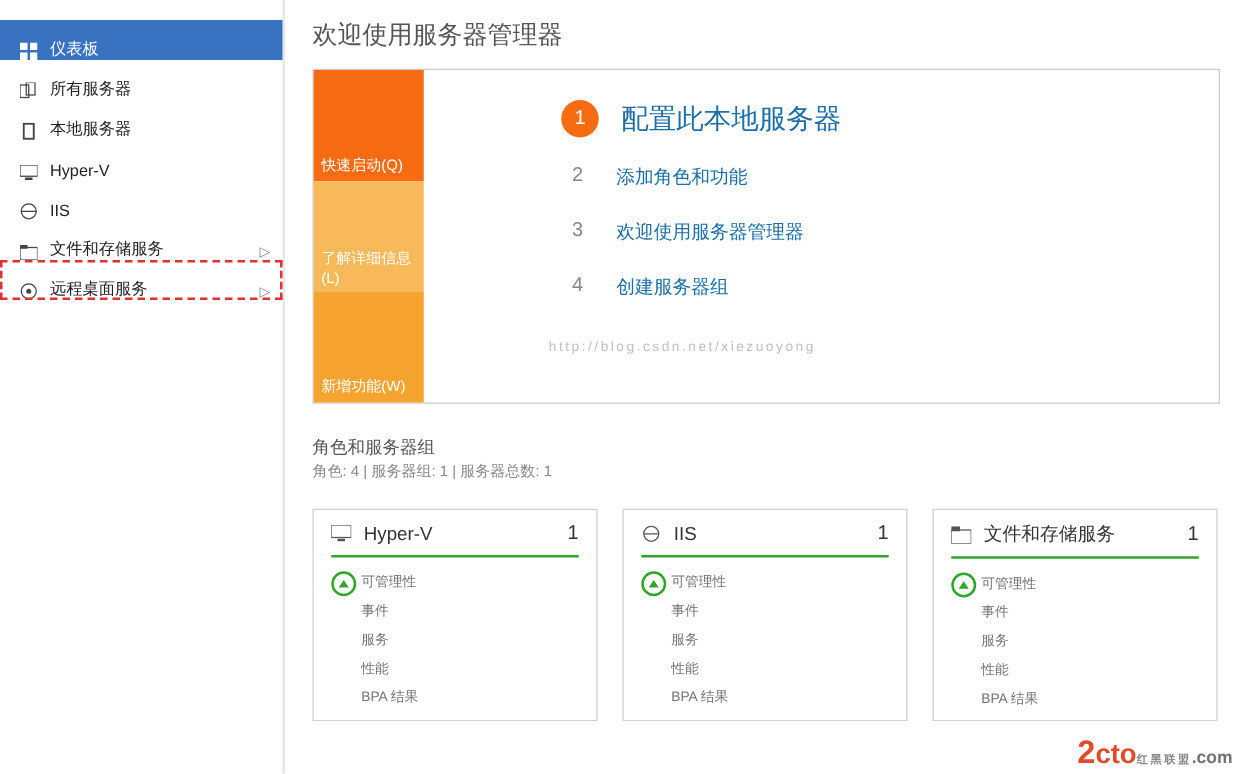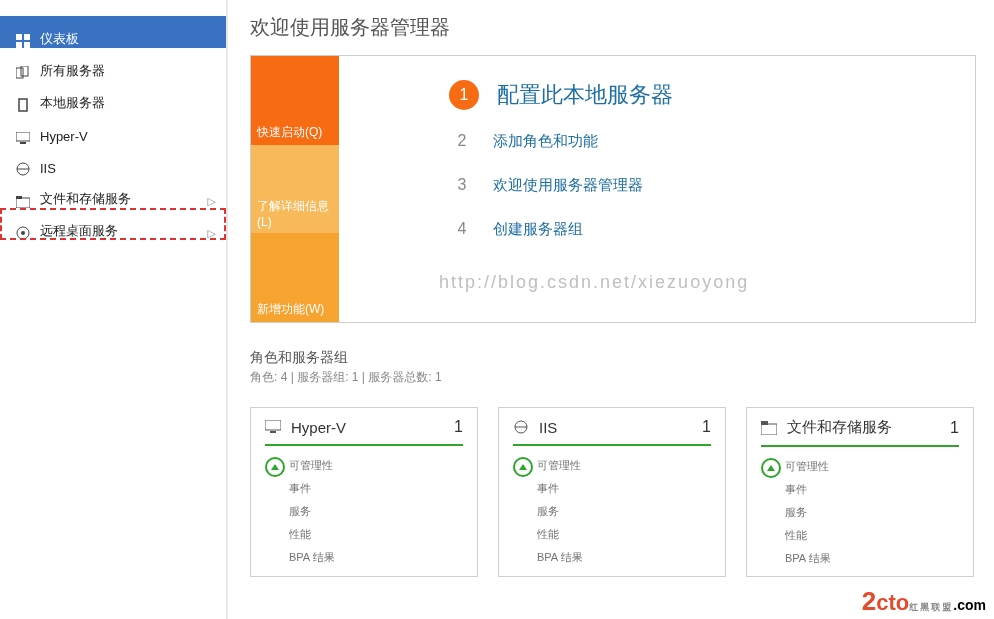--- a/index.html
+++ b/index.html
@@ -19,37 +19,37 @@
 .oc1{background:#f76c12}
 .oc2{background:#f7a330}
 .oc3{background:#f7b95a}
 .steps{flex:1;padding:24px 12px 10px 110px;position:relative}
 .step-row{display:flex;align-items:center;margin-bottom:18px}
 .num{width:26px;height:26px;border-radius:50%;display:flex;align-items:center;justify-content:center;font-size:14px;margin-right:18px}
 .num.big{width:30px;height:30px;font-size:16px;background:#f76c12;color:#fff}
 .num.grey{background:#fff;color:#888;border:0;font-size:16px}
 .step1{font-size:22px;color:#1c6ea5}
 .step-other{font-size:15px;color:#1c6ea5}
-.watermark{color:#bfbfbf;font-size:18px;letter-spacing:2px;margin-top:30px;margin-left:-10px}
+.watermark{color:#bfbfbf;font-size:11px;letter-spacing:2px;margin-top:30px;margin-left:-10px}
 .section-title{margin-top:26px;color:#555;font-size:14px}
 .section-sub{color:#888;font-size:12px;margin-top:2px;margin-bottom:21px}
 .cards{display:flex;gap:20px}
 .card{border:1px solid #d0d0d0;width:228px;box-sizing:border-box;padding:10px 14px 6px}
 .card-head{display:flex;align-items:center;justify-content:space-between;padding-bottom:8px}
 .card-title{display:flex;align-items:center;gap:10px;font-size:15px;color:#333}
 .card-count{color:#333;font-size:16px}
 .card-rule{height:2px;background:#2fa52a;margin-bottom:8px}
 .card-line{font-size:11px;color:#737373;padding:4px 0 4px 24px;position:relative}
 .card-line.first{padding-left:24px}
 .ok-badge{position:absolute;left:0;top:3px;width:16px;height:16px;border:2px solid #2fa52a;border-radius:50%;display:flex;align-items:center;justify-content:center}
 .ok-badge::after{content:"";width:0;height:0;border-left:4px solid transparent;border-right:4px solid transparent;border-bottom:6px solid #2fa52a;margin-top:-1px}
 .logo{position:absolute;right:8px;bottom:2px;font-family:Arial;font-weight:bold}
 .logo .two{color:#e24b2b;font-size:26px}
 .logo .cto{color:#e24b2b;font-size:22px}
-.logo .com{color:#000000;font-size:14px}
+.logo .com{color:#737373;font-size:14px}
 .logo .sub{color:#888;font-size:9px;letter-spacing:2px}
 .mainwrap{position:relative;flex:1}
 svg{display:block}
 </style>
 </head>
 <body>
 
 <div class="app">
   <div class="sidebar">
     <div class="side-item selected">

